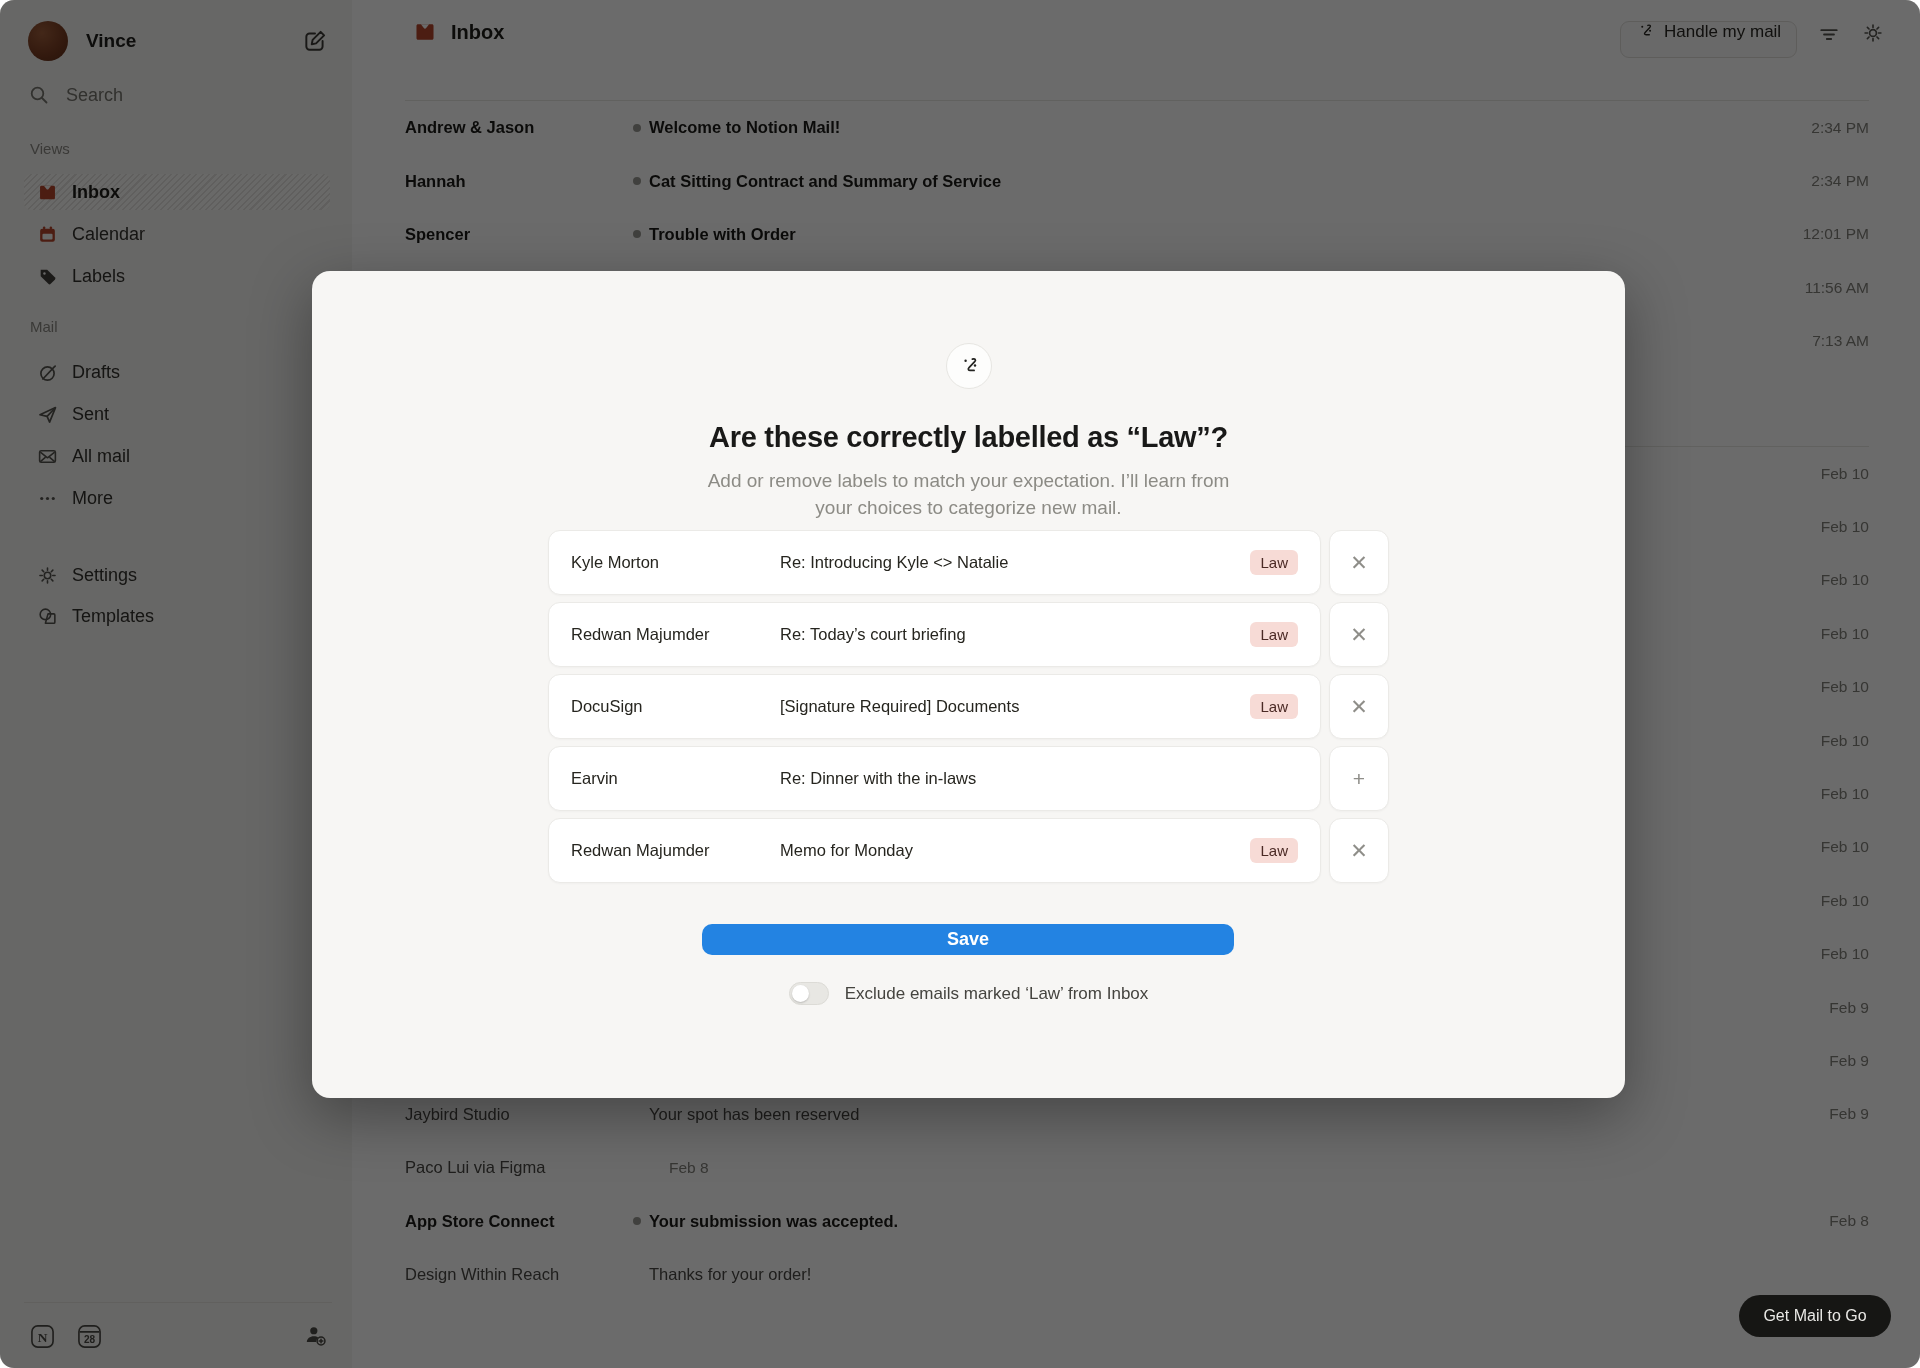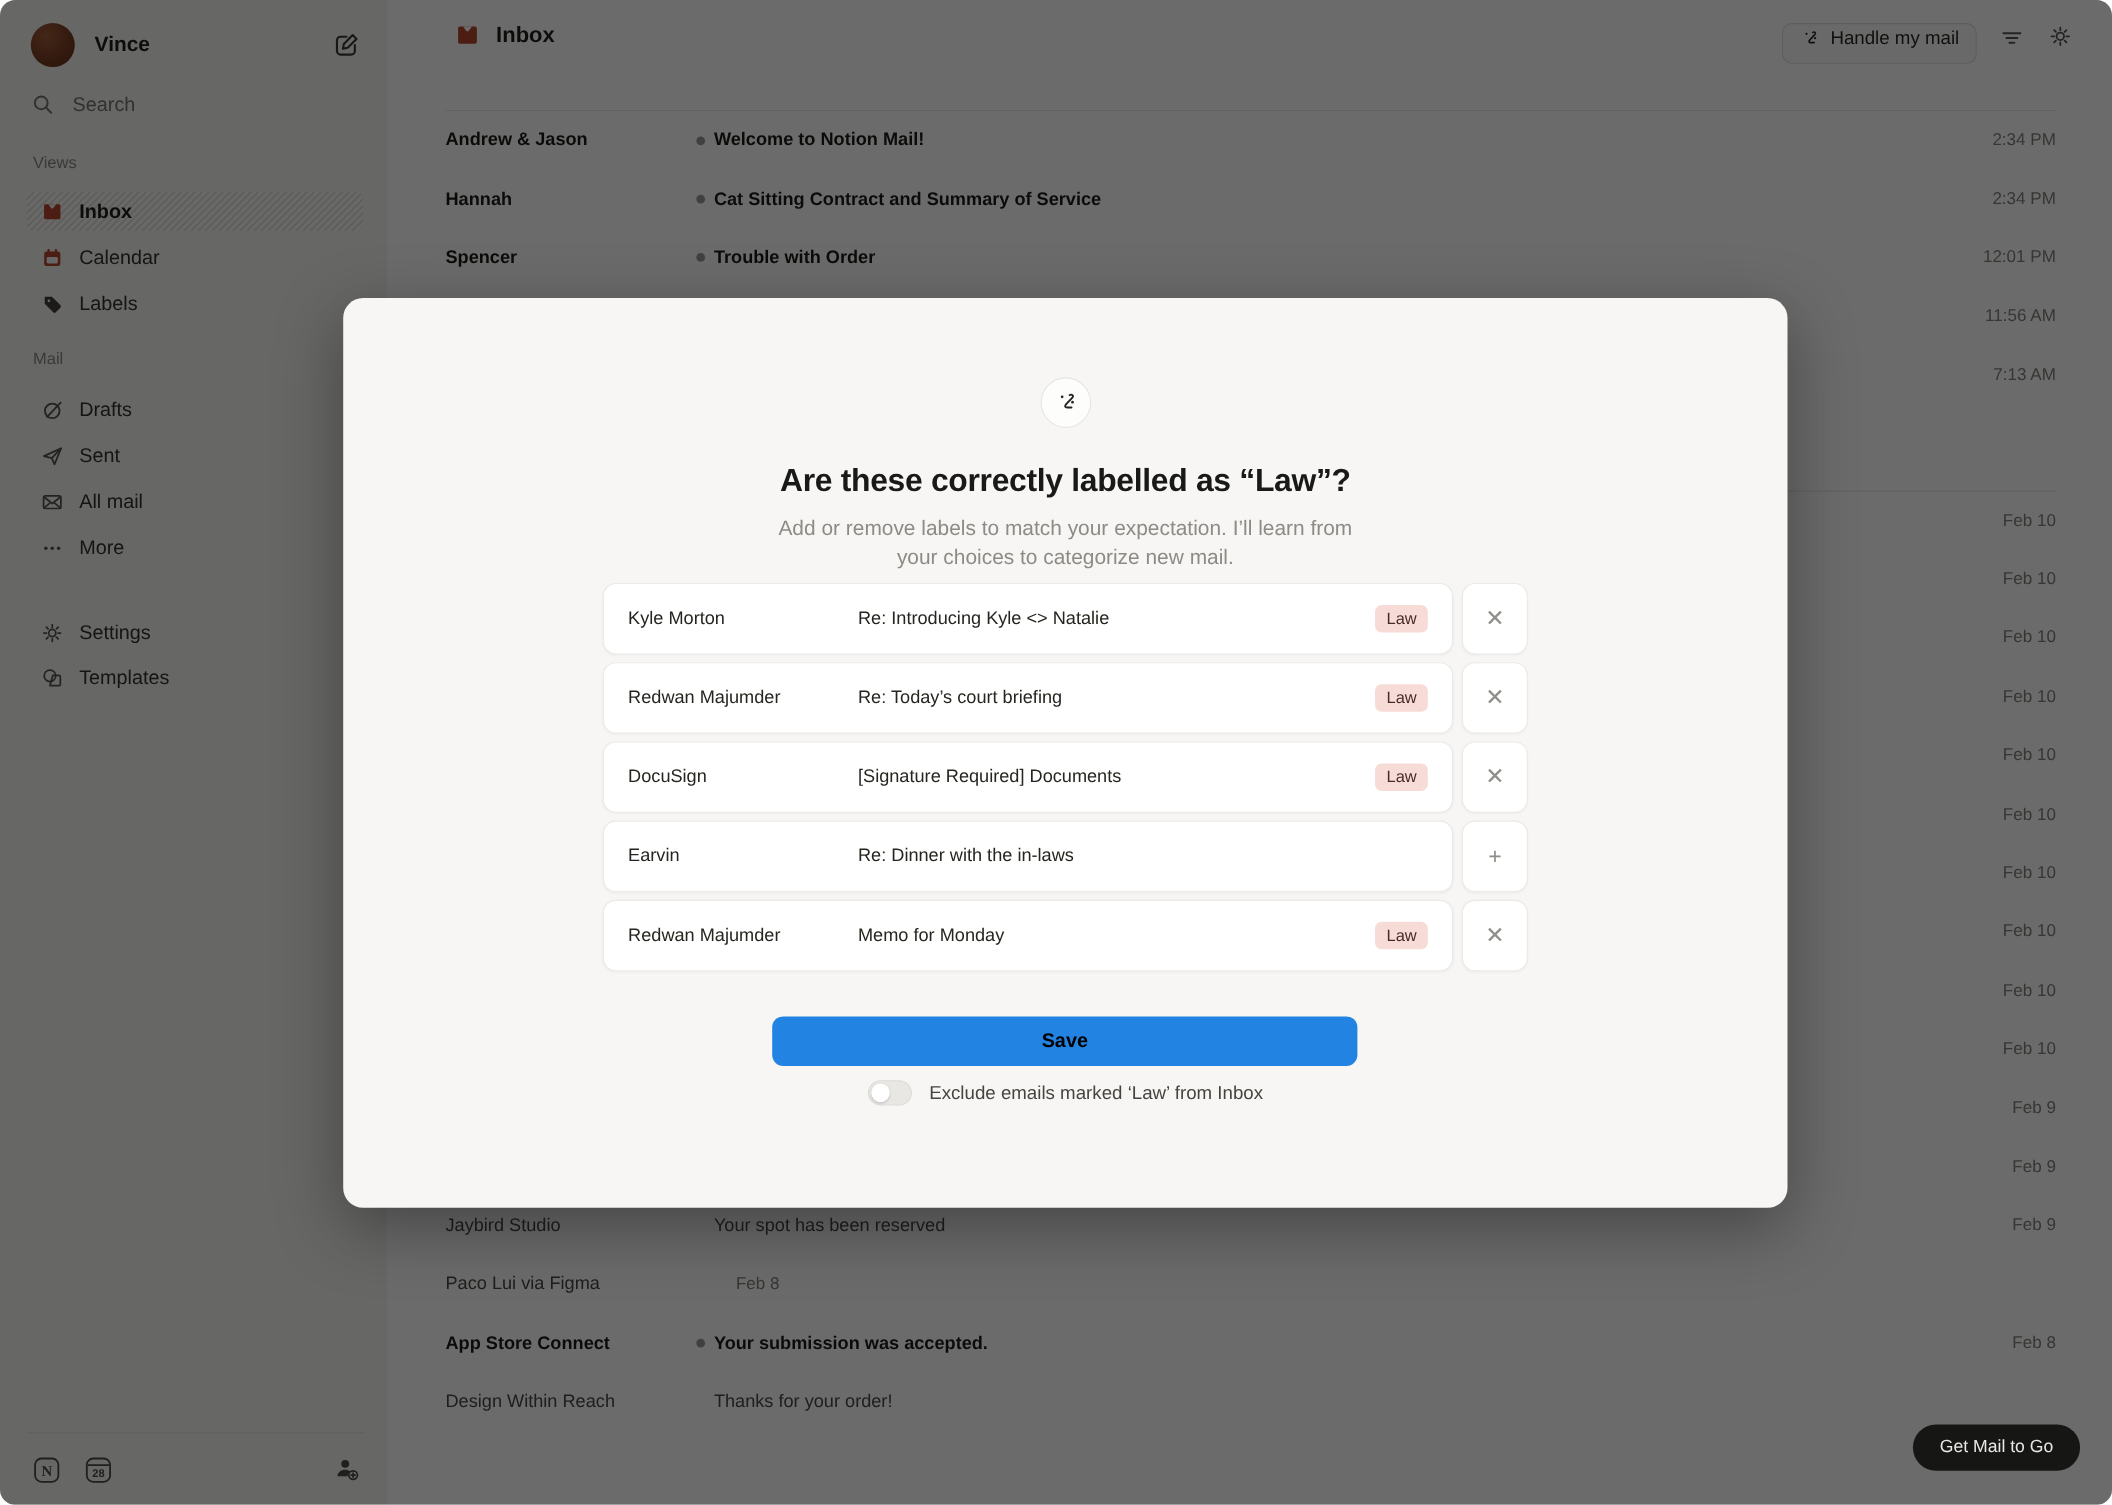--- a/index.html
+++ b/index.html
@@ -26,22 +26,22 @@
      background-image:repeating-linear-gradient(135deg,rgba(90,88,80,.14) 0 1.5px,transparent 1.5px 4.5px);}
   .sb-item.selected .lbl{font-weight:700;color:#1e1d1a;}
   .sb-divider{position:absolute;left:24px;right:20px;top:1302px;height:1px;background:#e6e5e1;}
   .sb-bottom{position:absolute;left:30px;bottom:16px;right:24px;height:32px;display:flex;align-items:center;gap:22px;color:#4b4a45;}
   .sb-bottom .spacer{flex:1;}
   
   .main{position:absolute;left:352px;top:0;right:0;bottom:0;background:#ffffff;}
   .mn-header{position:absolute;left:0;top:0;right:0;height:66px;}
   .mn-title-wrap{position:absolute;left:61px;top:20px;display:flex;align-items:center;}
   .mn-title{margin-left:14px;font-size:20px;font-weight:700;color:#1e1d1a;}
-  .hm-btn{position:absolute;left:1268px;top:21px;height:37px;padding:12px 15px;border-radius:9px;
-          background:#fbfbf9;border:1px solid #dfdeda;display:flex;align-items:flex-end;gap:9px;
+  .hm-btn{position:absolute;left:1268px;top:21px;height:37px;padding:0 15px;border-radius:9px;
+          background:#fbfbf9;border:1px solid #dfdeda;display:flex;align-items:flex-start;gap:9px;
           font-size:17px;color:#292824;cursor:pointer;box-sizing:border-box;}
   .hdr-ic{position:absolute;width:22px;height:22px;color:#55544f;cursor:pointer;}
   .list{position:absolute;left:53px;top:100px;right:51px;}
   .sec-label{font-size:16.5px;color:#8f8e88;height:35px;box-sizing:border-box;padding-top:4px;}
   .sec-divider{height:1px;background:#e8e7e3;}
   .sec2{margin-top:78px;}
   .email-row{height:53.4px;display:flex;align-items:center;cursor:pointer;}
   .e-sender{width:228px;flex:none;font-size:16.5px;color:#4a4945;
             white-space:nowrap;overflow:hidden;}
   .dot-wrap{width:16px;flex:none;display:flex;align-items:center;}
@@ -63,22 +63,22 @@
   .m-row{display:flex;gap:8px;height:65px;}
   .m-card{flex:none;width:773px;background:#ffffff;border:1px solid #ebeae7;border-radius:12px;
           box-shadow:0 1px 2px rgba(0,0,0,0.03);display:flex;align-items:center;
           padding:0 22px;box-sizing:border-box;}
   .m-sender{width:209px;flex:none;font-size:16.5px;color:#26251f;white-space:nowrap;}
   .m-subject{flex:1;font-size:16.5px;color:#26251f;white-space:nowrap;overflow:hidden;}
   .chip{flex:none;background:#f7dbd6;color:#4b2a25;font-size:15px;padding:4px 10px;border-radius:6px;}
   .m-action{flex:none;width:60px;background:#ffffff;border:1px solid #ebeae7;border-radius:12px;
             box-shadow:0 1px 2px rgba(0,0,0,0.03);display:flex;align-items:center;justify-content:center;
             font-size:21px;color:#8f8e89;cursor:pointer;box-sizing:border-box;}
-  .save-btn{position:absolute;left:390px;top:653px;width:532px;height:45px;border-radius:10px;border:none;
-            background:#2383e2;color:#000000;font-size:18px;font-weight:600;cursor:pointer;
+  .save-btn{position:absolute;left:390px;top:653px;width:532px;height:31px;border-radius:10px;border:none;
+            background:#2383e2;color:#ffffff;font-size:18px;font-weight:600;cursor:pointer;
             font-family:inherit;}
   .toggle-row{position:absolute;left:0;right:0;top:711px;display:flex;align-items:center;justify-content:center;gap:16px;}
   .toggle{width:40px;height:23px;border-radius:12px;background:#e8e7e3;border:1px solid #dcdbd6;
           position:relative;cursor:pointer;box-sizing:border-box;}
   .toggle .knob{position:absolute;left:2px;top:2px;width:17px;height:17px;border-radius:50%;background:#ffffff;
           box-shadow:0 1px 2px rgba(0,0,0,0.2);}
   .toggle-lbl{font-size:17px;color:#45443f;}
   
   .get-mail{position:absolute;left:1739px;top:1295px;width:152px;height:42px;border-radius:21px;z-index:15;
             background:#161614;color:#e9e8e5;font-size:16px;display:flex;align-items:center;justify-content:center;

